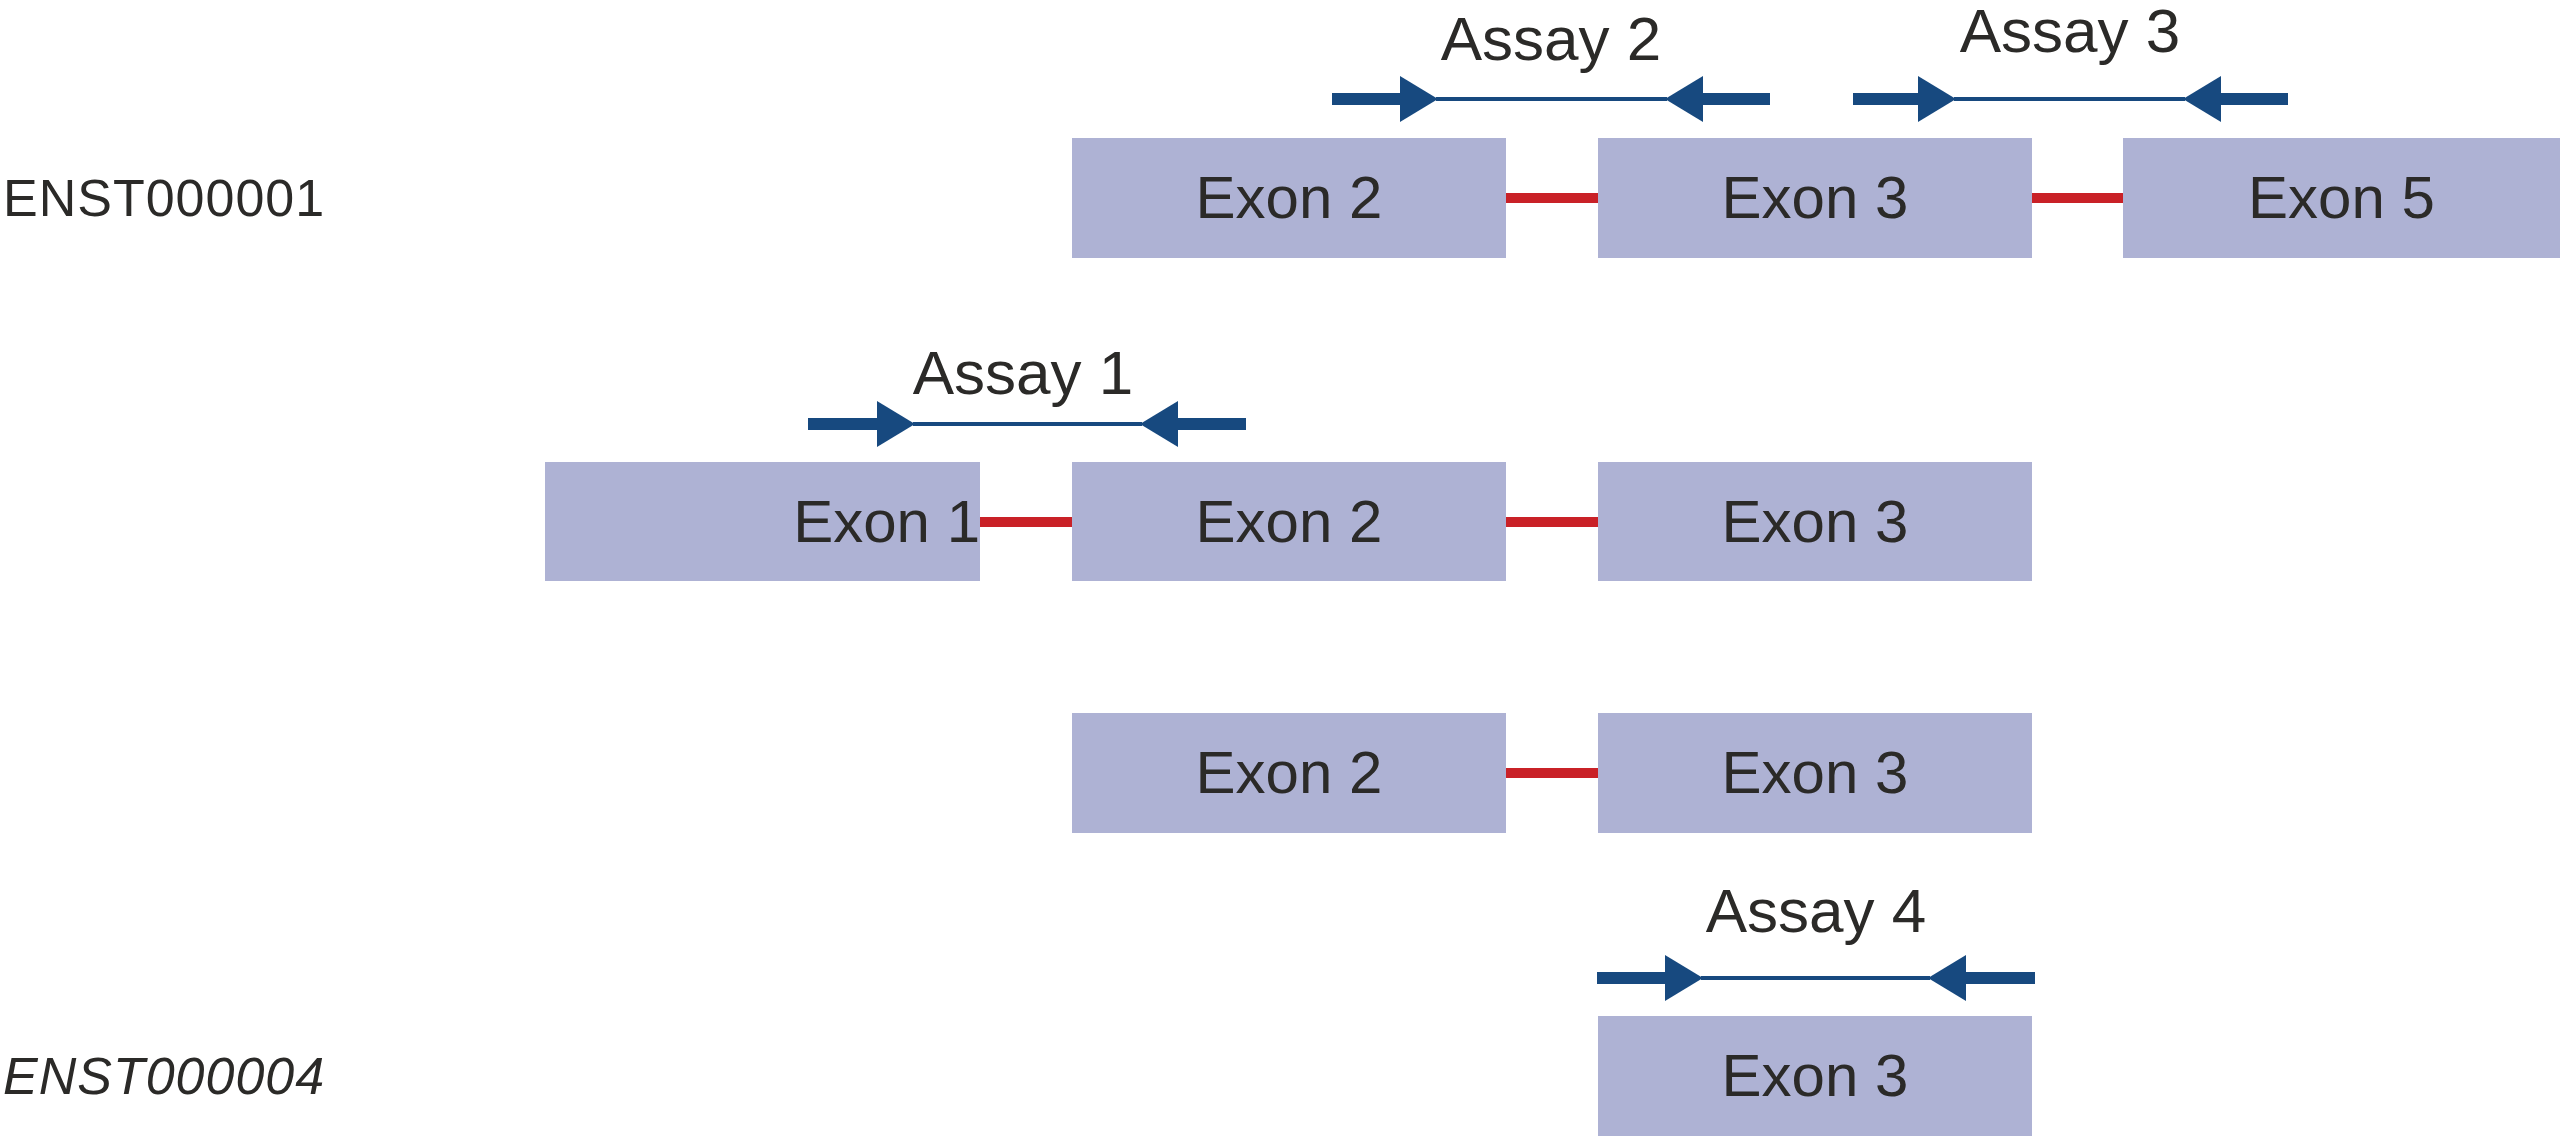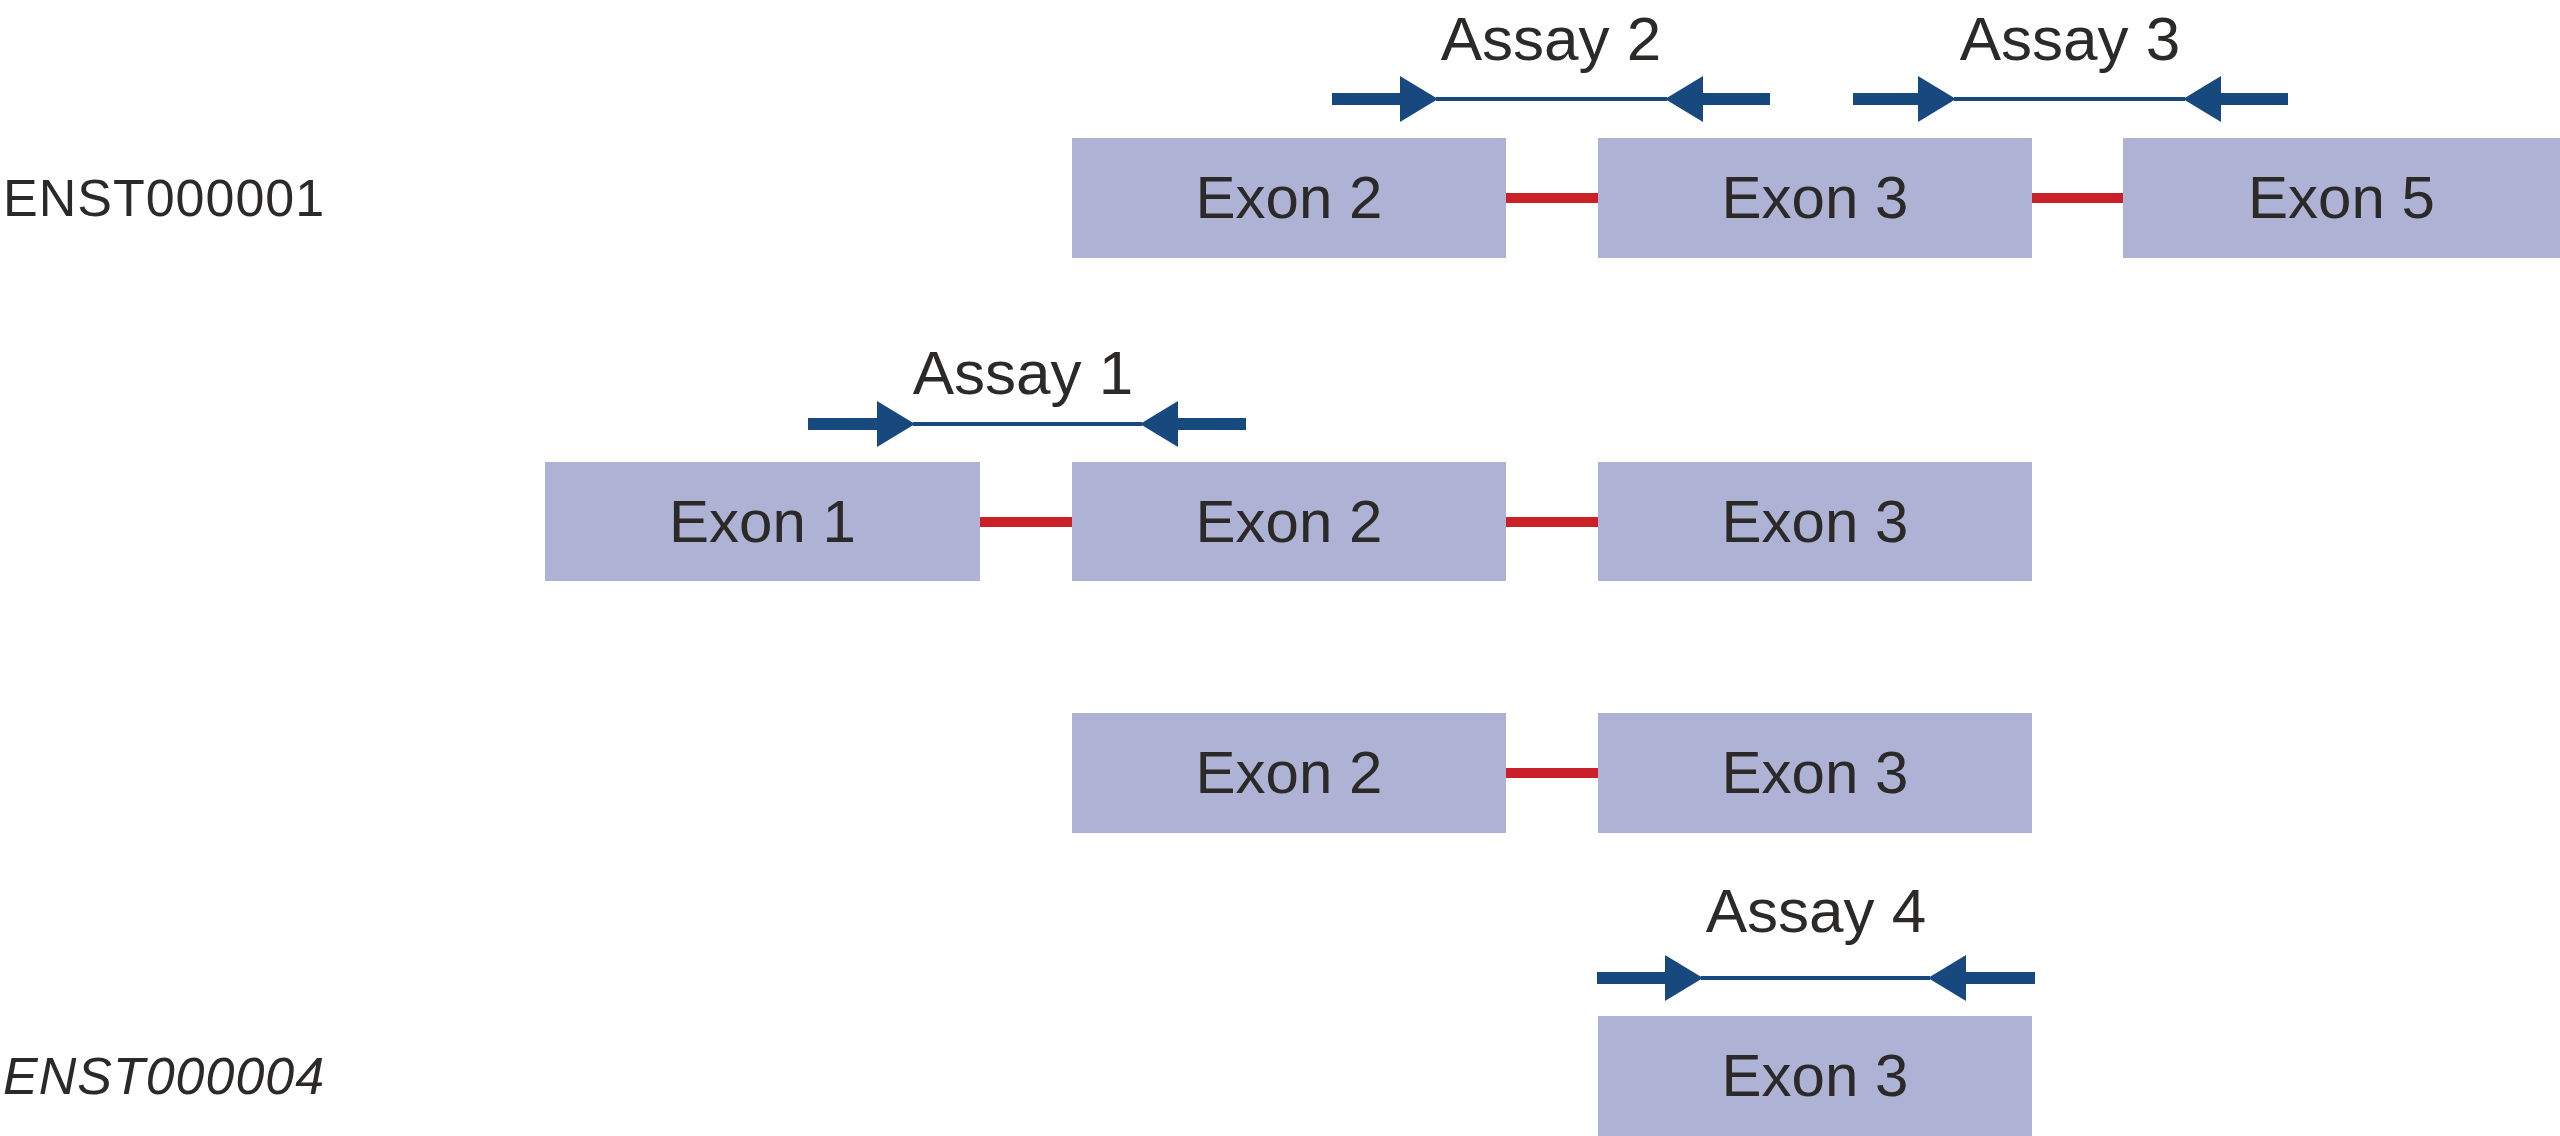--- a/index.html
+++ b/index.html
@@ -64,30 +64,30 @@
   <div>
     <div class="abs assay-label" style="left:1351px;top:8px;text-align:center;">Assay 2</div>
     <div class="abs pbar" style="left:1332px;top:93px;width:68px;"></div>
     <div class="abs tri tri-r" style="left:1400px;top:76px;"></div>
     <div class="abs aline" style="left:1436px;top:97px;width:231px;"></div>
     <div class="abs tri tri-l" style="left:1665px;top:76px;"></div>
     <div class="abs pbar" style="left:1703px;top:93px;width:67px;"></div>
   </div>
 
   <div>
-    <div class="abs assay-label" style="left:1870px;top:8px;">Assay 3</div>
+    <div class="abs assay-label" style="left:1870px;top:0;">Assay 3</div>
     <div class="abs pbar" style="left:1853px;top:93px;width:65px;"></div>
     <div class="abs tri tri-r" style="left:1918px;top:76px;"></div>
     <div class="abs aline" style="left:1954px;top:97px;width:231px;"></div>
     <div class="abs tri tri-l" style="left:2183px;top:76px;"></div>
     <div class="abs pbar" style="left:2221px;top:93px;width:67px;"></div>
   </div>
 
 
-  <div class="abs exon" style="left:545px;top:462px;width:435px;height:119px;">
+  <div class="abs exon" style="left:545px;top:462px;width:435px;height:119px;justify-content:flex-end;">
     <span>Exon 1</span>
   </div>
   <div class="abs intron" style="left:980px;top:517px;width:92px;"></div>
   <div class="abs exon" style="left:1072px;top:462px;width:434px;height:119px;">
     <span>Exon 2</span>
   </div>
   <div class="abs intron" style="left:1506px;top:517px;width:92px;"></div>
   <div class="abs exon" style="left:1598px;top:462px;width:434px;height:119px;">
     <span>Exon 3</span>
   </div>

